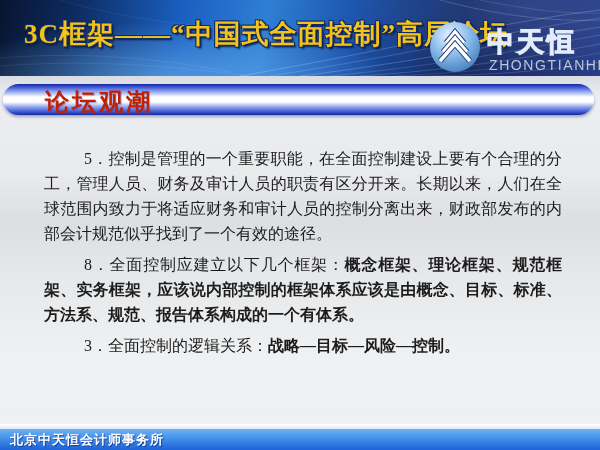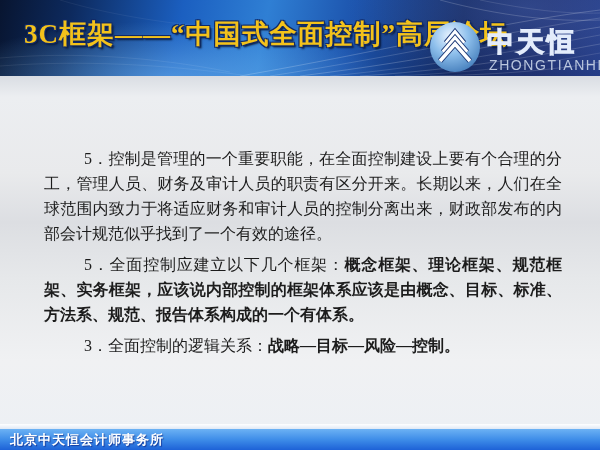--- a/index.html
+++ b/index.html
@@ -111,24 +111,27 @@
         <path d="M11,40 L26,23 L41,40" stroke="#1d3a78" stroke-width="5.5" fill="none"></path>
         <path d="M11,40 L26,23 L41,40" stroke="#ffffff" stroke-width="3.5" fill="none"></path>
       </svg>
       <div class="logo-cn">中天恒</div>
       <div class="logo-en">ZHONGTIANHENG</div>
     </div>
   </div>
 
   <div class="main">
 
+    <div class="section-bar">
+      <div class="section-title">论坛观潮</div>
+    </div>
 
     <div class="content">
       <p><span>5．控制是管理的一个重要职能，在全面控制建设上要有个合理的分工，管理人员、财务及审计人员的职责有区分开来。长期以来，人们在全球范围内致力于将适应财务和审计人员的控制分离出来，财政部发布的内部会计规范似乎找到了一个有效的途径。</span></p>
-      <p><span>5．全面控制应建立以下几个框架：</span><b>概念框架、理论框架、规范框架、实务框架，应该说内部控制的框架体系应该是由概念、目标、标准、方法系、规范、报告体系构成的一个有体系。</b></p>
+      <p><span>8．全面控制应建立以下几个框架：</span><b>概念框架、理论框架、规范框架、实务框架，应该说内部控制的框架体系应该是由概念、目标、标准、方法系、规范、报告体系构成的一个有体系。</b></p>
       <p><span>3．全面控制的逻辑关系：</span><b>战略—目标—风险—控制。</b></p>
     </div>
 
   </div>
 
   <div class="footer-strip"></div>
   <div class="footer">
     <div class="footer-company">北京中天恒会计师事务所</div>
   </div>
 

